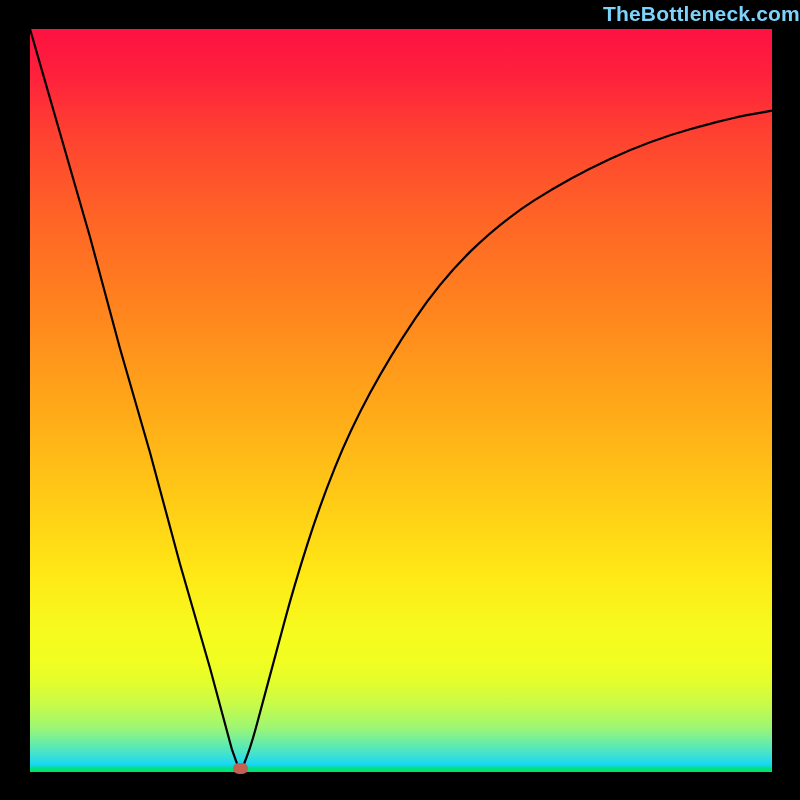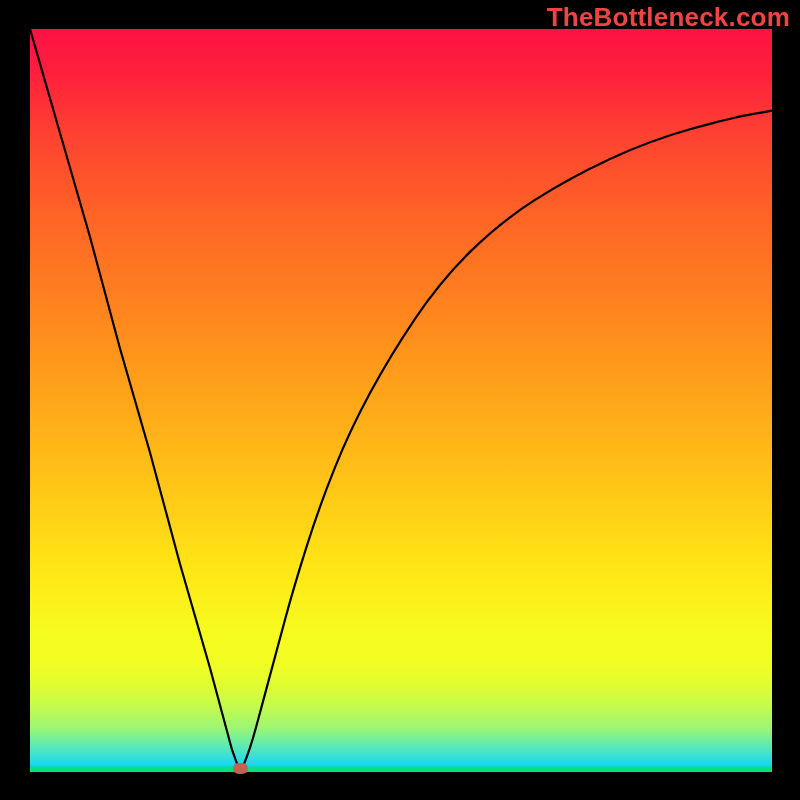--- a/index.html
+++ b/index.html
@@ -56,25 +56,25 @@
   .marker {
     position: absolute;
     width: 15px;
     height: 11px;
     border-radius: 6px / 5px;
     background: #c46152;
   }
   .watermark {
     position: absolute;
     top: 2px;
-    right: 10px;
+    right: 0;
     font-family: Arial, Helvetica, sans-serif;
-    font-size: 26px;
+    font-size: 21px;
     font-weight: bold;
-    color: #ef4444;
+    color: #7dd3fc;
     letter-spacing: 0.2px;
   }
 </style>
 </head>
 <body>
 
 <div class="frame">
 
   <div class="plot-area">
     <svg class="curve" viewBox="0 0 742 743" preserveAspectRatio="none">

